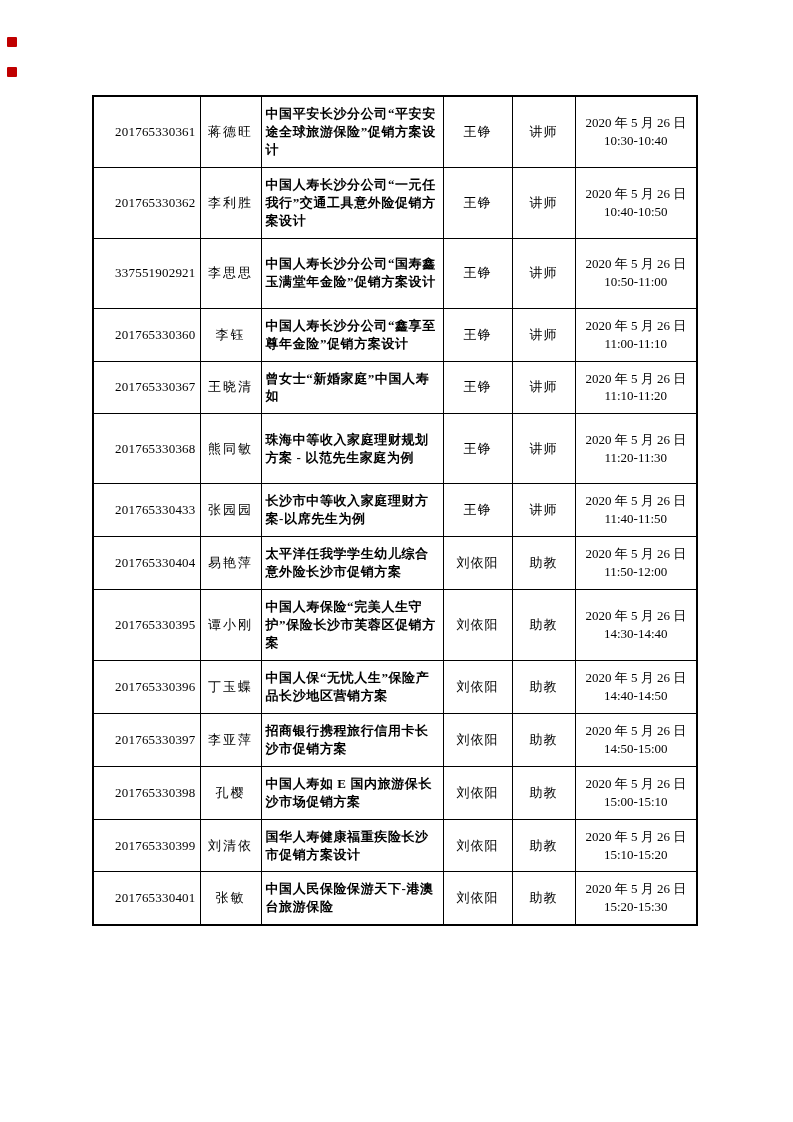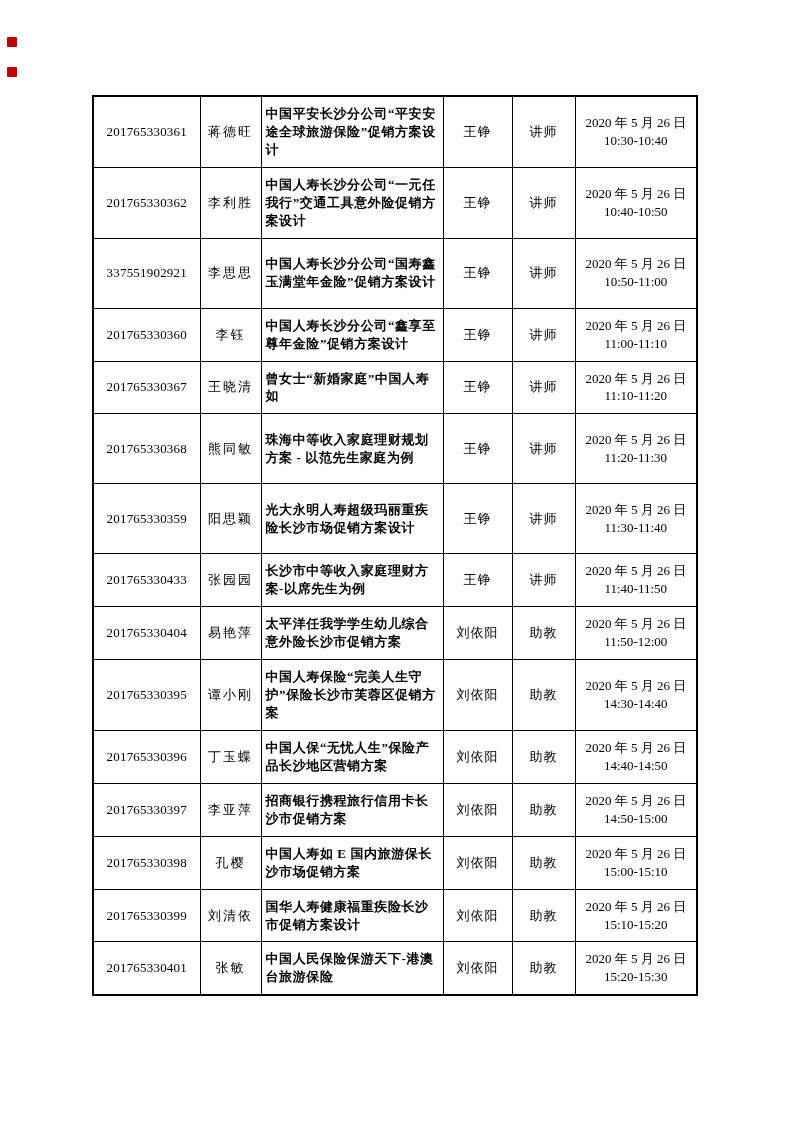--- a/index.html
+++ b/index.html
@@ -26,21 +26,21 @@
     font-size:13px;
     line-height:1.38;
     padding:8px 4px;
   }
   col.c-id{width:107px;}
   col.c-name{width:61px;}
   col.c-topic{width:182px;}
   col.c-advisor{width:69px;}
   col.c-role{width:63px;}
   col.c-date{width:122px;}
-  td.cell-id{text-align:center;font-size:13.5px;letter-spacing:.2px;margin-left:48px;}
+  td.cell-id{text-align:right;font-size:13.5px;letter-spacing:.2px;margin-left:48px;}
   td.cell-name{text-align:center;letter-spacing:2px;margin-top:44px;}
   td.cell-topic{text-align:left;padding:8px 6px;letter-spacing:.6px;font-weight:bold;}
   td.cell-advisor{text-align:center;letter-spacing:1px;}
   td.cell-role{text-align:center;letter-spacing:1px;}
   td.cell-datetime{text-align:center;}
   td.cell-datetime .date-line{white-space:nowrap;}
   tr.r2{height:52px;}
   tr.r3{height:70px;}
 </style>
 </head>
@@ -124,31 +124,20 @@
     <td class="cell-name">熊同敏</td>
     <td class="cell-topic">珠海中等收入家庭理财规划方案 - 以范先生家庭为例</td>
     <td class="cell-advisor">王铮</td>
     <td class="cell-role">讲师</td>
     <td class="cell-datetime">
       <div class="date-line">2020 年 5 月 26 日</div>
       <div class="time-line">11:20-11:30</div>
     </td>
   </tr>
 
-  <tr class="r3">
-    <td class="cell-id">201765330359</td>
-    <td class="cell-name">阳思颖</td>
-    <td class="cell-topic">光大永明人寿超级玛丽重疾险长沙市场促销方案设计</td>
-    <td class="cell-advisor">王铮</td>
-    <td class="cell-role">讲师</td>
-    <td class="cell-datetime">
-      <div class="date-line">2020 年 5 月 26 日</div>
-      <div class="time-line">11:30-11:40</div>
-    </td>
-  </tr>
 
   <tr class="r2">
     <td class="cell-id">201765330433</td>
     <td class="cell-name">张园园</td>
     <td class="cell-topic">长沙市中等收入家庭理财方案-以席先生为例</td>
     <td class="cell-advisor">王铮</td>
     <td class="cell-role">讲师</td>
     <td class="cell-datetime">
       <div class="date-line">2020 年 5 月 26 日</div>
       <div class="time-line">11:40-11:50</div>

